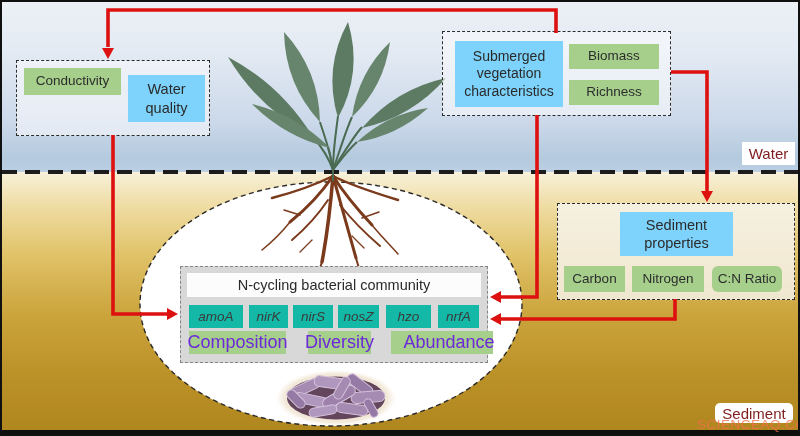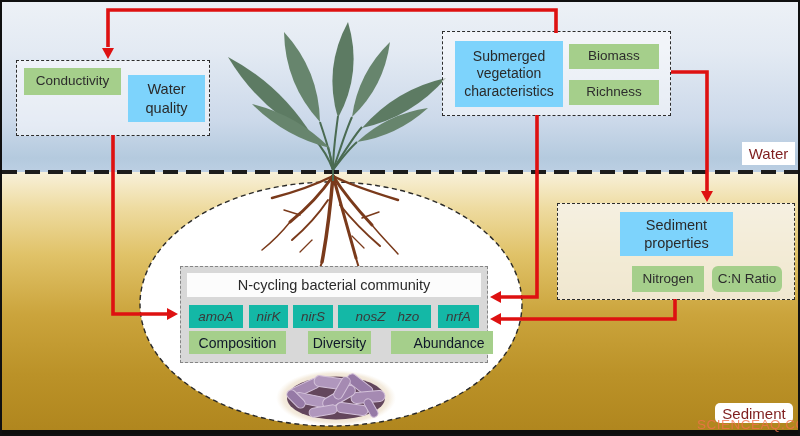--- a/index.html
+++ b/index.html
@@ -22,21 +22,21 @@
   .whitelabel{position:absolute;display:flex;align-items:center;justify-content:center;text-align:center;
     background:#7dd3fc;color:#2a2a2a;font-size:14.5px;line-height:1.25;box-sizing:border-box;}
   
   .community{position:absolute;left:180px;top:266px;width:308px;height:97px;background:#d8d8d8;
     border:1.6px dashed #858585;box-sizing:border-box;z-index:22;}
   .community .header{position:absolute;left:6px;top:6px;width:294px;height:24px;background:#fcfcfc;
     display:flex;align-items:center;justify-content:center;font-size:14.5px;color:#2a2a2a;}
   .gene{position:absolute;top:38px;height:23px;background:#14b8a6;display:flex;align-items:center;justify-content:center;
     font-size:13.5px;font-style:italic;color:#3a3a3a;}
   .attr{position:absolute;top:64px;height:23px;background:#a5cf8b;display:flex;align-items:center;justify-content:center;
-    font-size:14px;color:#0f172a;}
+    font-size:18px;color:#6d28d9;}
   
   .tag{position:absolute;background:#ffffff;color:#7f1d1d;display:flex;align-items:center;justify-content:center;
     font-size:15px;z-index:30;text-align:right;}
   .tag.sed{border-radius:5px;}
   .watermark{position:absolute;left:697px;top:417px;z-index:45;color:rgba(243,112,74,0.78);
     font-size:13.5px;letter-spacing:0.5px;}
 </style>
 </head>
 <body>
 
@@ -131,34 +131,37 @@
     <div class="chip" style="left:126px;top:12px;width:90px;height:25px;">
       <span>Biomass</span>
     </div>
     <div class="chip" style="left:126px;top:48px;width:90px;height:25px;">
       <span>Richness</span>
     </div>
   </div>
 
   <div class="gbox on-sed" style="left:557px;top:203px;width:238px;height:97px;">
     <div class="whitelabel" style="left:62px;top:8px;width:113px;height:44px;">Sediment properties</div>
+    <div class="chip" style="left:6px;top:62px;width:61px;height:26px;">
+      <span>Carbon</span>
+    </div>
     <div class="chip" style="left:74px;top:62px;width:72px;height:26px;">
       <span>Nitrogen</span>
     </div>
     <div class="chip" style="left:154px;top:62px;width:70px;height:26px;border-radius:6px;">
       <span>C:N Ratio</span>
     </div>
   </div>
 
   <div class="community">
     <div class="header">N-cycling bacterial community</div>
     <div class="gene" style="left:8px;width:54px;">amoA</div>
     <div class="gene" style="left:68px;width:39px;">nirK</div>
     <div class="gene" style="left:112px;width:40px;">nirS</div>
-    <div class="gene" style="left:157px;width:41px;padding-left:12px;">nosZ</div>
+    <div class="gene" style="left:157px;width:41px;">nosZ</div>
     <div class="gene" style="left:205px;width:45px;">hzo</div>
     <div class="gene" style="left:257px;width:41px;">nrfA</div>
     <div class="attr" style="left:8px;width:97px;">Composition</div>
     <div class="attr" style="left:127px;width:63px;">Diversity</div>
     <div class="attr" style="left:210px;width:88px;padding-left:14px;">Abundance</div>
   </div>
 
   <div class="tag" style="left:742px;top:142px;width:53px;height:23px;">Water</div>
   <div class="tag sed" style="left:715px;top:403px;width:78px;height:20px;">Sediment</div>
 

